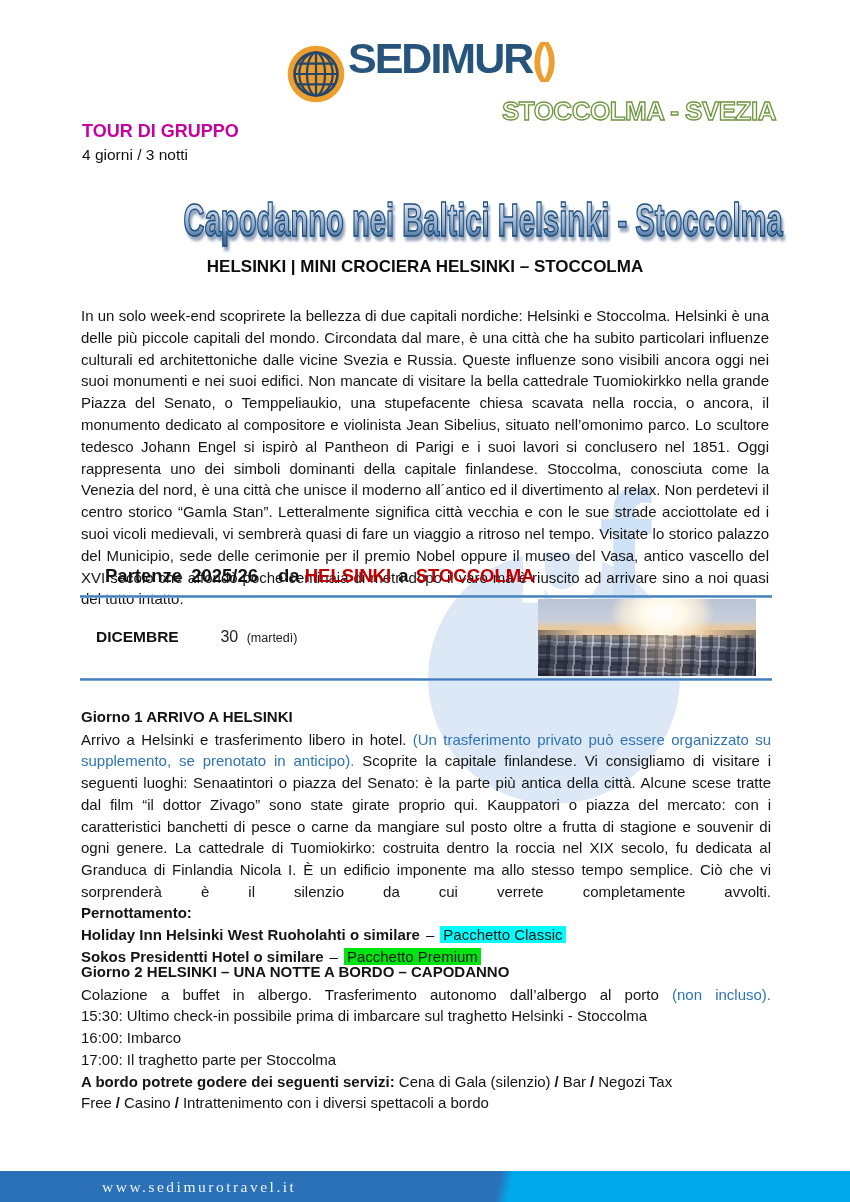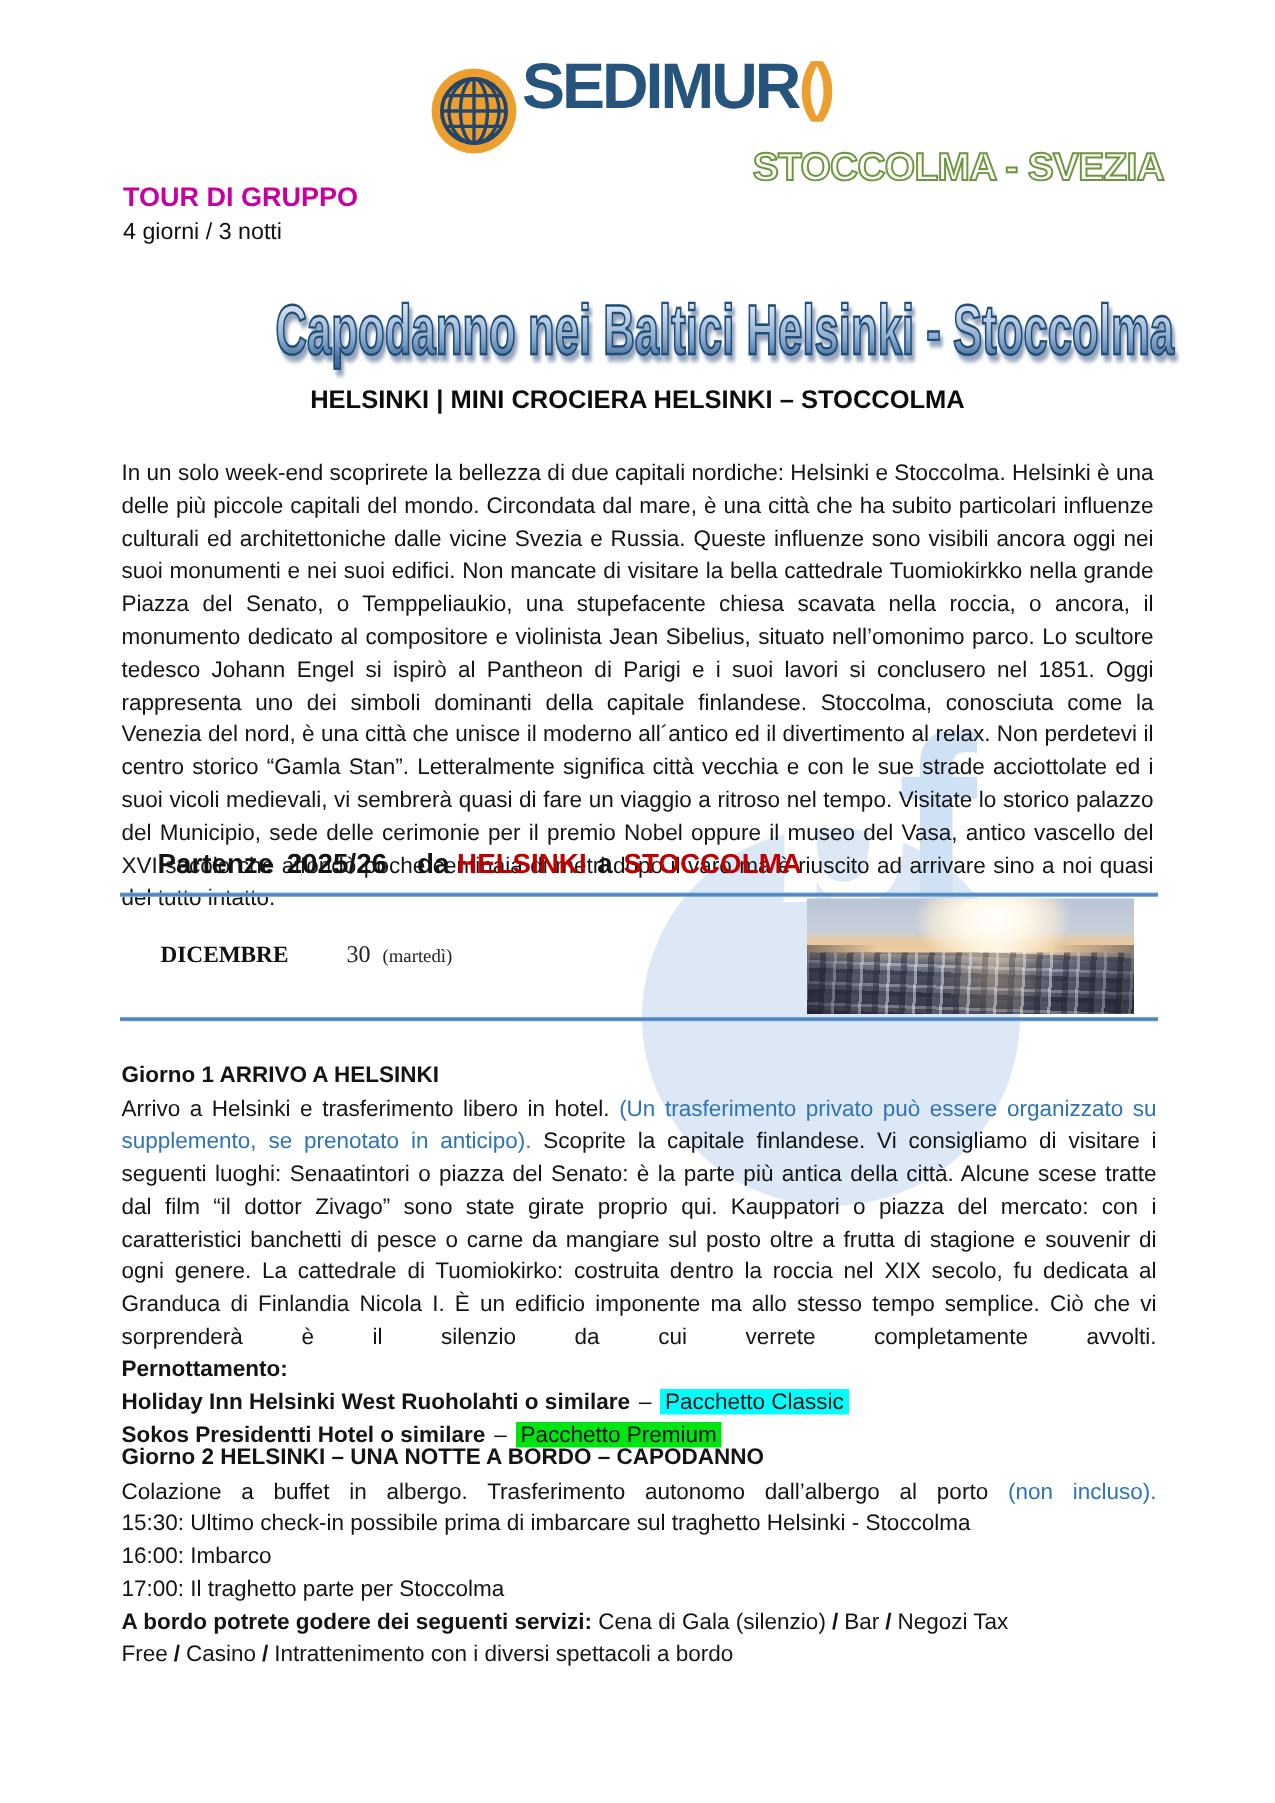--- a/index.html
+++ b/index.html
@@ -42,21 +42,21 @@
   
   .departures{position:absolute;left:80px;top:565px;width:692px;height:122px;z-index:1;}
   .dep-heading{padding-left:25px;font-size:18.5px;font-weight:bold;color:#141414;}
   .dep-season{margin-left:9px;}
   .dep-da{margin-left:20px;}
   .dep-a{margin:0 2px;}
   .city-red{color:#C00000;}
   .blue-rule{position:absolute;left:0;right:0;height:3px;background:linear-gradient(180deg,#7fa9d6 0%,#3f7ab8 55%,#9dc0e2 100%);}
   .rule-top{top:30px;}
   .rule-bottom{top:113px;}
-  .dep-row{position:absolute;left:27px;top:63px;font-family:Liberation Serif, serif;}
+  .dep-row{position:absolute;left:16px;top:63px;}
   .dep-month{display:inline-block;min-width:120px;font-size:15.5px;font-weight:bold;color:#111;}
   .dep-day{font-size:16px;color:#222;}
   .dep-weekday{font-size:12.5px;color:#222;margin-left:4px;}
 
   
   .photo{position:absolute;left:458px;top:34px;width:218px;height:77px;overflow:hidden;
     background:
       radial-gradient(ellipse 70px 46px at 57% 18%, #ffffff 0%, #fff8e8 32%, rgba(255,240,214,0.6) 58%, rgba(255,238,210,0) 75%),
       radial-gradient(ellipse 34px 14px at 57% 46%, rgba(255,250,235,0.95), rgba(255,250,235,0) 70%),
       linear-gradient(180deg, rgba(200,190,200,0) 28%, rgba(236,200,150,0.85) 38%, rgba(240,205,160,0.9) 46%, rgba(200,180,170,0) 56%),
@@ -160,14 +160,17 @@
   <section class="day-section day2">
     <div class="day-heading">Giorno 2 HELSINKI – UNA NOTTE A BORDO – CAPODANNO</div>
     <p class="day-par stretch-last"><span>Colazione a buffet in albergo. Trasferimento autonomo dall’albergo al porto </span><span class="note-blue">(non incluso).</span></p>
     <div>15:30: Ultimo check-in possibile prima di imbarcare sul traghetto Helsinki - Stoccolma</div>
     <div>16:00: Imbarco</div>
     <div>17:00: Il traghetto parte per Stoccolma</div>
     <div><span class="svc-label">A bordo potrete godere dei seguenti servizi:</span>
       <span>Cena di Gala (silenzio)</span><span class="svc-sep">/</span><span>Bar</span><span class="svc-sep">/</span><span>Negozi Tax Free</span><span class="svc-sep">/</span><span>Casino</span><span class="svc-sep">/</span><span>Intrattenimento con i diversi spettacoli a bordo</span></div>
   </section>
 
+  <footer class="footer">
+    <span class="footer-site">www.sedimurotravel.it</span>
+  </footer>
 
 </div>
 
 </body></html>

